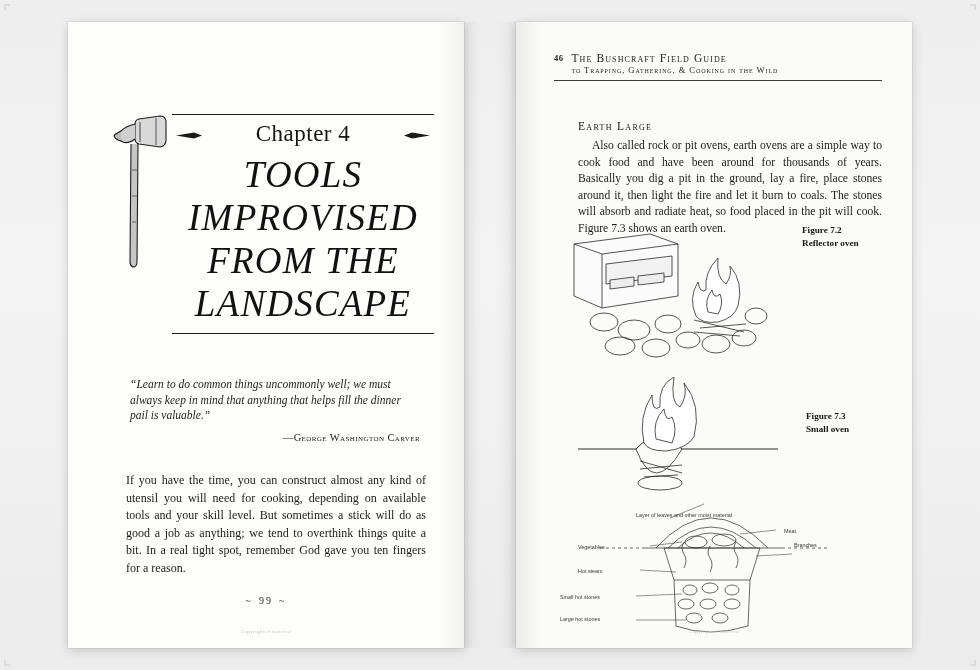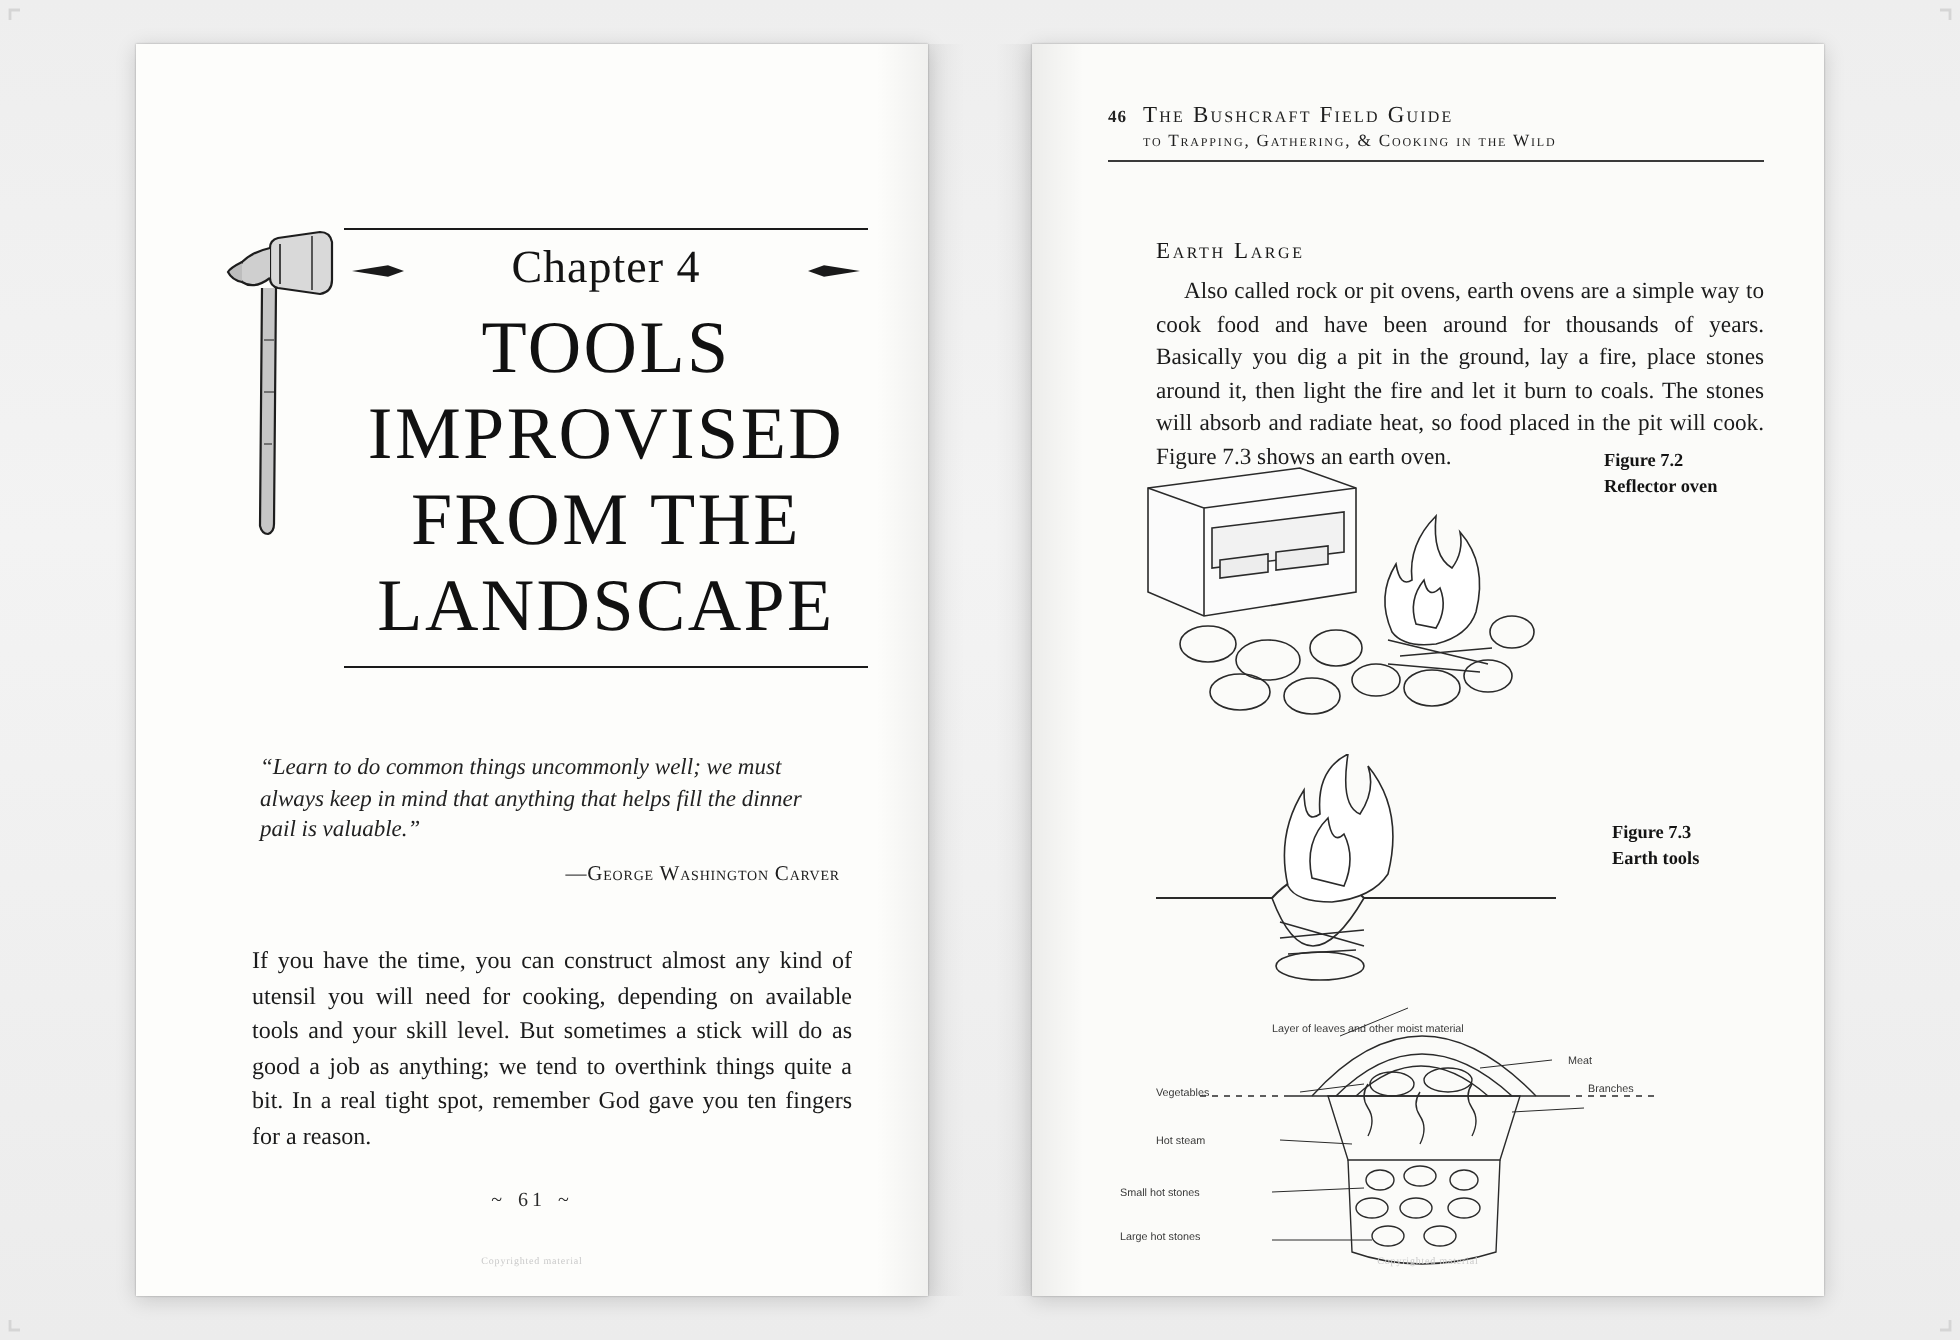--- a/index.html
+++ b/index.html
@@ -98,20 +98,21 @@
   .orn.l { left: 4px; }
   .orn.r { right: 4px; }
 
   .chap-title {
     font-family: "Liberation Serif", serif;
     font-size: 37px;
     line-height: 43px;
     letter-spacing: 1.2px;
     color: #111;
     padding: 2px 0 6px 0;
+    font-style: italic;
   }
   .chap-title div { white-space: nowrap; }
   .chap-rule-bot {
     border-top: 1.6px solid #1a1a1a;
     width: 100%;
     margin-top: 2px;
   }
 
   .quote {
     position: absolute;
@@ -303,21 +304,21 @@
       </div>
 
       <div class="quote">
         <div>“Learn to do common things uncommonly well; we must always keep in mind that anything that helps fill the dinner pail is valuable.”</div>
         <div class="quote-attrib">—George Washington Carver</div>
       </div>
 
       <div class="body-copy">If you have the time, you can construct almost any kind of utensil you will need for cooking, depending on available tools and your skill level. But sometimes a stick will do as good a job as anything; we tend to overthink things quite a bit. In a real tight spot, remember God gave you ten fingers for a reason.</div>
 
       <div class="folio">
-        <span class="dash">~</span><span>61</span><span class="dash">~</span>
+        <span class="dash">~</span><span>99</span><span class="dash">~</span>
       </div>
 
       <div class="copyright-mark">Copyrighted material</div>
     </div>
   </div>
 
   <div class="page right">
     <div class="page-inner">
 
       <div class="run-head">
@@ -333,21 +334,21 @@
       <div class="sec-head">Earth Large</div>
       <div class="sec-body">Also called rock or pit ovens, earth ovens are a simple way to cook food and have been around for thousands of years. Basically you dig a pit in the ground, lay a fire, place stones around it, then light the fire and let it burn to coals. The stones will absorb and radiate heat, so food placed in the pit will cook. Figure 7.3 shows an earth oven.</div>
 
       <div class="fig-caption fig-72">
         <div>Figure 7.2</div>
         <div>Reflector oven</div>
       </div>
 
       <div class="fig-caption fig-73">
         <div>Figure 7.3</div>
-        <div>Earth tools</div>
+        <div>Small oven</div>
       </div>
 
       <svg class="illo illo-72" viewBox="0 0 222 140">
         <g fill="none" stroke="#2a2a2a" stroke-width="0.8">
           <path d="M6 24 L82 14 L110 24 L110 76 L34 88 L6 76 Z" fill="#fbfbfb"></path>
           <path d="M6 24 L34 34 L34 88"></path>
           <path d="M34 34 L110 24"></path>
           <path d="M38 44 L104 36 L104 56 L38 64 Z" fill="#f2f2f2"></path>
           <path d="M42 60 L66 57 L66 66 L42 69 Z" fill="#ededed"></path>
           <path d="M70 56 L96 53 L96 62 L70 65 Z" fill="#ededed"></path>

